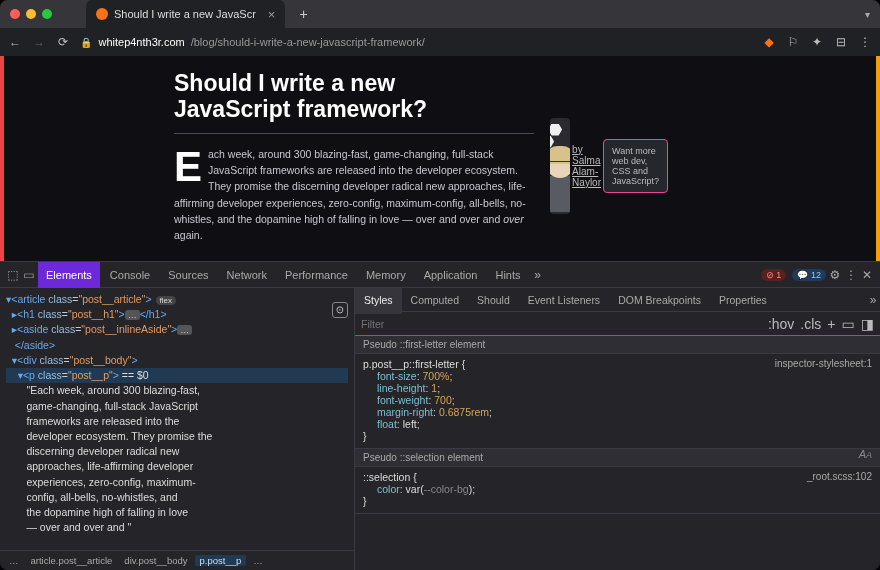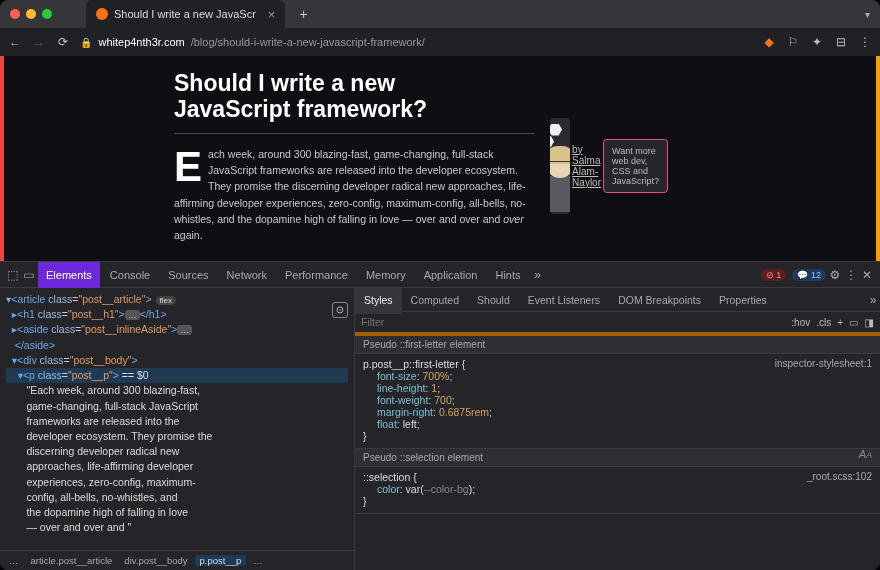--- a/index.html
+++ b/index.html
@@ -55,23 +55,23 @@
 .ellips{background:#555;color:#ccc;border-radius:3px;padding:0 3px;font-size:9px}
 .flexb{background:#444;color:#ddd;font-size:8px;padding:0 4px;border-radius:6px;margin-left:4px}
 .a11y{position:absolute;right:6px;top:14px;width:16px;height:16px;border:1px solid #888;border-radius:3px;display:flex;align-items:center;justify-content:center;font-size:10px;color:#ccc}
 .crumbs{height:20px;border-top:1px solid #3a3a42;display:flex;align-items:center;gap:2px;padding:0 4px;font-size:9.5px;color:#aaa;font-family:ui-monospace,monospace}
 .crumbs span{padding:0 5px}
 .crumbs .on{background:#1f3a52;color:#cde;border-radius:2px}
 .styles{flex:1;display:flex;flex-direction:column;background:#242429;font-family:ui-monospace,Menlo,monospace;font-size:10.5px}
 .stabs{height:24px;display:flex;align-items:center;border-bottom:1px solid #3a3a42;font-family:-apple-system,sans-serif;font-size:10.5px;color:#aaa}
 .stabs .t{padding:14px 9px;height:24px;display:flex;align-items:center}
 .stabs .t.active{background:#35353b;color:#eee}
-.filter{height:24px;display:flex;align-items:center;border-bottom:4px solid #a16207;padding:0 6px;gap:6px;font-family:-apple-system,sans-serif;font-size:10.5px;color:#888}
+.filter{height:24px;display:flex;align-items:center;border-bottom:1px solid #a16207;padding:0 6px;gap:6px;font-family:-apple-system,sans-serif;font-size:10.5px;color:#888}
 .filter input{background:none;border:none;color:#ccc;flex:1;font-size:10.5px;outline:none}
-.fbtn{font-size:10px;color:#bbb}
+.fbtn{font-size:14px;color:#bbb}
 .sect{background:#2e2e34;padding:3px 8px;font-size:10px;color:#aaa;font-family:-apple-system,sans-serif;border-bottom:1px solid #3a3a42}
 .rule-blk{padding:4px 8px 6px;border-bottom:1px solid #3a3a42}
 .selc{color:#ddd}
 .src{float:right;color:#aaa;font-size:10px}
 .prop{padding-left:14px}
 .pk{color:#79c0d0}.pv{color:#ddd}.pvn{color:#d6a45b}
 .var{color:#888}
 .tri{color:#888;font-size:8px;margin-right:2px}
 .Aaa{position:absolute;right:8px;bottom:110px;color:#888;font-size:11px;font-style:italic}
 </style>

